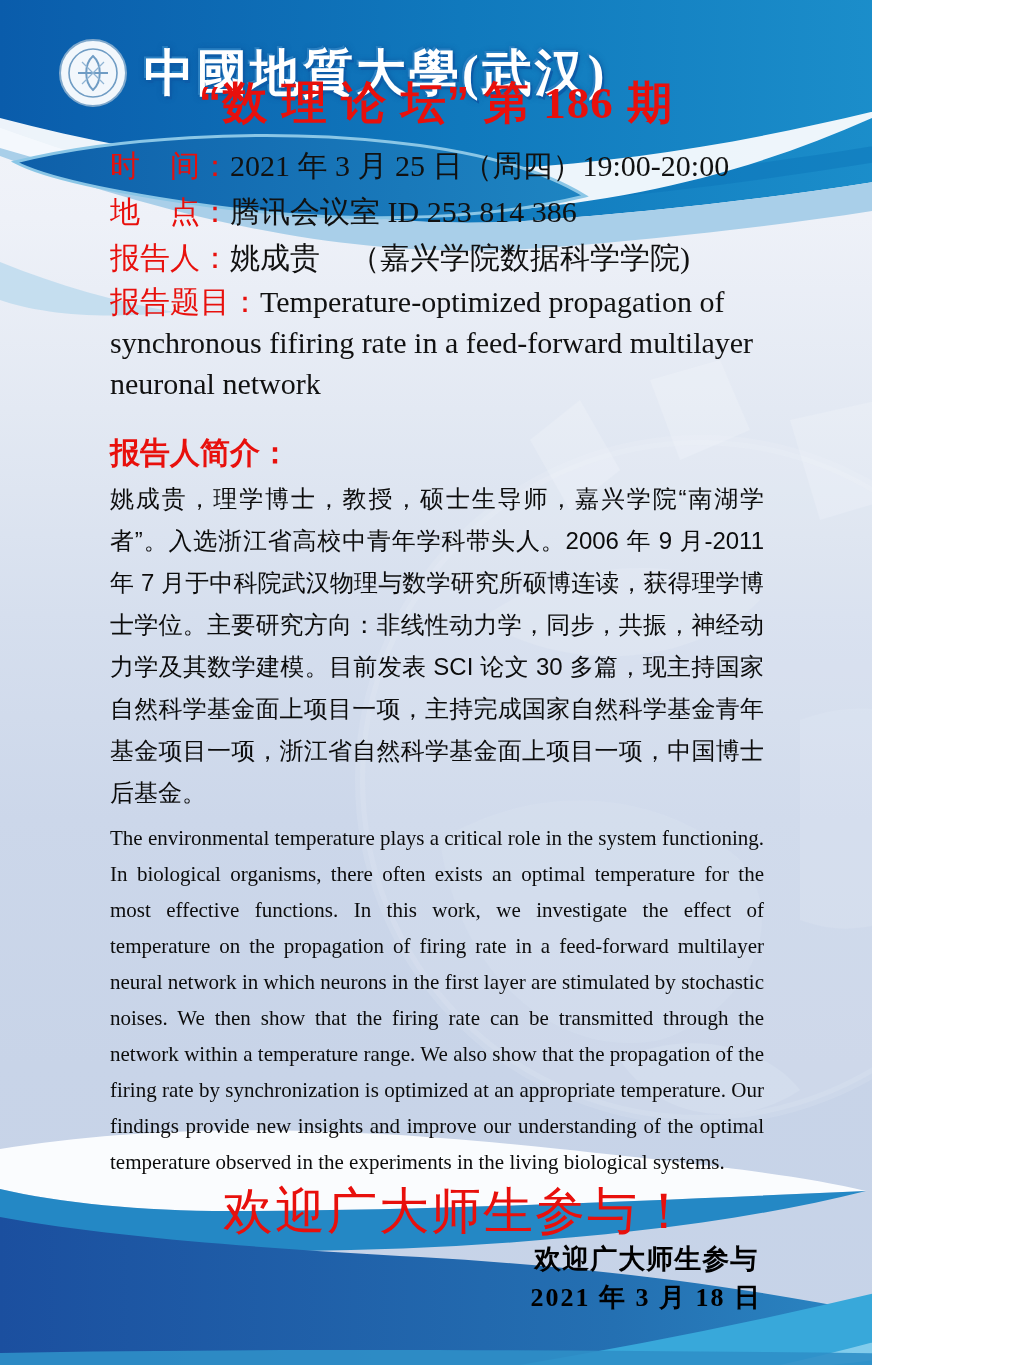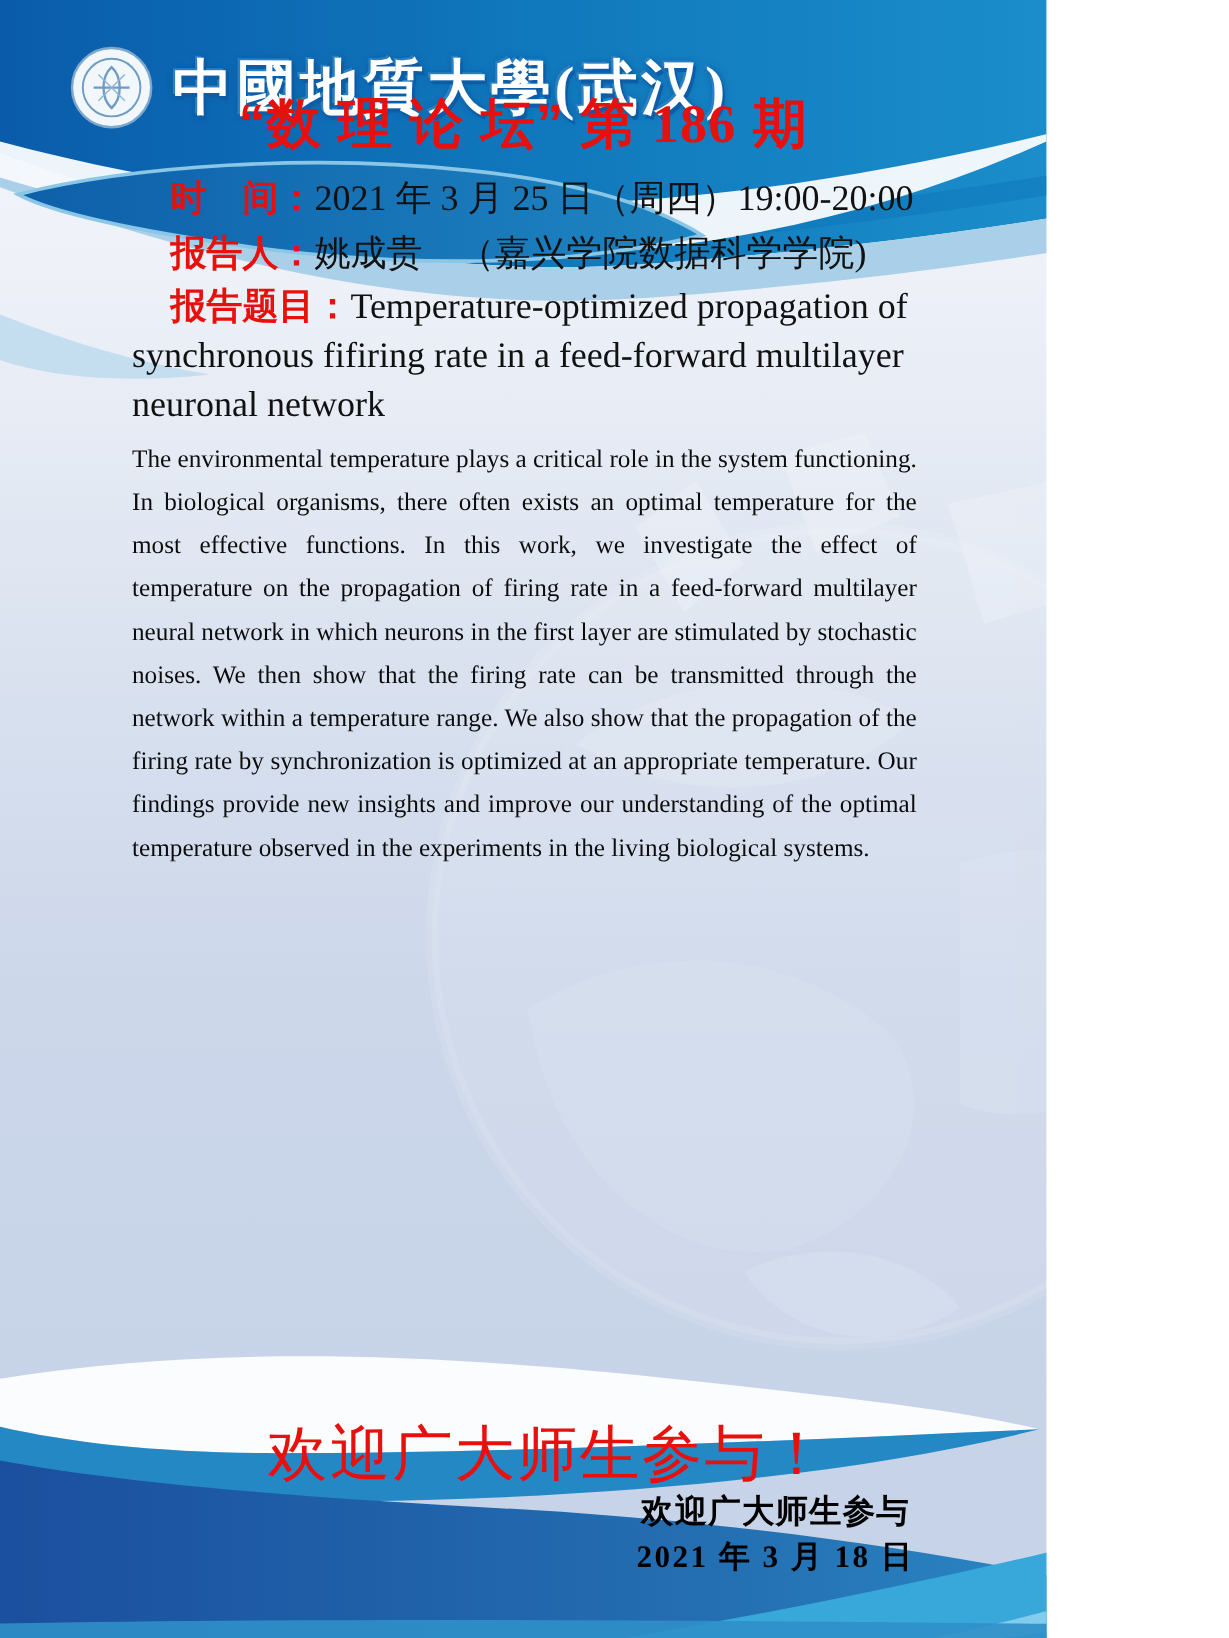--- a/index.html
+++ b/index.html
@@ -16,21 +16,21 @@
   
   .watermark{position:absolute;top:360px;left:320px;z-index:0;opacity:.55;}
   
   .content{position:absolute;inset:0;z-index:3;}
   .title{margin:0;padding:77px 0 0 0;text-align:center;color:#e8100c;
     font-size:45px;font-weight:bold;line-height:52px;letter-spacing:1px;}
   .title .num{font-family:"Liberation Serif",serif;}
   .info{margin:14px 108px 0 110px;}
   .info p{margin:0;font-size:30px;line-height:46px;color:#111;}
   .info p.wrap{line-height:41px;}
-  .info .label{color:#e8100c;font-weight:bold;margin-left:32px;}
+  .info .label{color:#e8100c;font-weight:normal;}
   .info .value{font-family:"Liberation Serif",serif;}
   .section-heading{margin:28px 108px 0 110px;font-size:30px;font-weight:bold;color:#e8100c;line-height:42px;}
   .section-heading.abs{margin-top:20px;}
   .bio{margin:4px 108px 0 110px;font-size:24px;line-height:42px;color:#0c0c0c;
     text-align:justify;text-justify:inter-ideograph;}
   .abstract{margin:6px 108px 0 110px;font-family:"Liberation Serif",serif;font-size:21px;
     line-height:36px;color:#0c0c0c;text-align:justify;}
   
   .footer-svg{position:absolute;left:0;top:1115px;z-index:1;}
   .welcome{position:absolute;left:0;right:0;top:1178px;z-index:4;text-align:center;
@@ -97,24 +97,27 @@
   </svg>
 
   <div class="content">
     <h1 class="title"><span>“数 理 论 坛”</span>
       <span>第</span>
       <span class="num">186</span>
       <span>期</span></h1>
 
     <div class="info">
       <p><span class="label">时　间：</span><span class="value">2021 年 3 月 25 日（周四）19:00-20:00</span></p>
+      <p><span class="label">地　点：</span><span class="value">腾讯会议室 ID 253 814 386</span></p>
       <p><span class="label">报告人：</span><span class="value">姚成贵　（嘉兴学院数据科学学院)</span></p>
       <p class="wrap"><span class="label">报告题目：</span><span class="value">Temperature-optimized propagation of synchronous fifiring rate in a feed-forward multilayer neuronal network</span></p>
     </div>
 
+    <h2 class="section-heading">报告人简介：</h2>
+    <p class="bio">姚成贵，理学博士，教授，硕士生导师，嘉兴学院“南湖学者”。入选浙江省高校中青年学科带头人。2006 年 9 月-2011 年 7 月于中科院武汉物理与数学研究所硕博连读，获得理学博士学位。主要研究方向：非线性动力学，同步，共振，神经动力学及其数学建模。目前发表 SCI 论文 30 多篇，现主持国家自然科学基金面上项目一项，主持完成国家自然科学基金青年基金项目一项，浙江省自然科学基金面上项目一项，中国博士后基金。</p>
 
     <p class="abstract">The environmental temperature plays a critical role in the system functioning. In biological organisms, there often exists an optimal temperature for the most effective functions. In this work, we investigate the effect of temperature on the propagation of firing rate in a feed-forward multilayer neural network in which neurons in the first layer are stimulated by stochastic noises. We then show that the firing rate can be transmitted through the network within a temperature range. We also show that the propagation of the firing rate by synchronization is optimized at an appropriate temperature. Our findings provide new insights and improve our understanding of the optimal temperature observed in the experiments in the living biological systems.</p>
   </div>
 
   <svg class="footer-svg" width="1024" height="250" viewBox="0 0 1024 250">
     <defs>
       <linearGradient id="gNavy" x1="0" y1="0" x2="1" y2="0">
         <stop offset="0" stop-color="#1b4f9f"></stop>
         <stop offset="0.6" stop-color="#2470b2"></stop>
         <stop offset="1" stop-color="#2f93cc"></stop>

